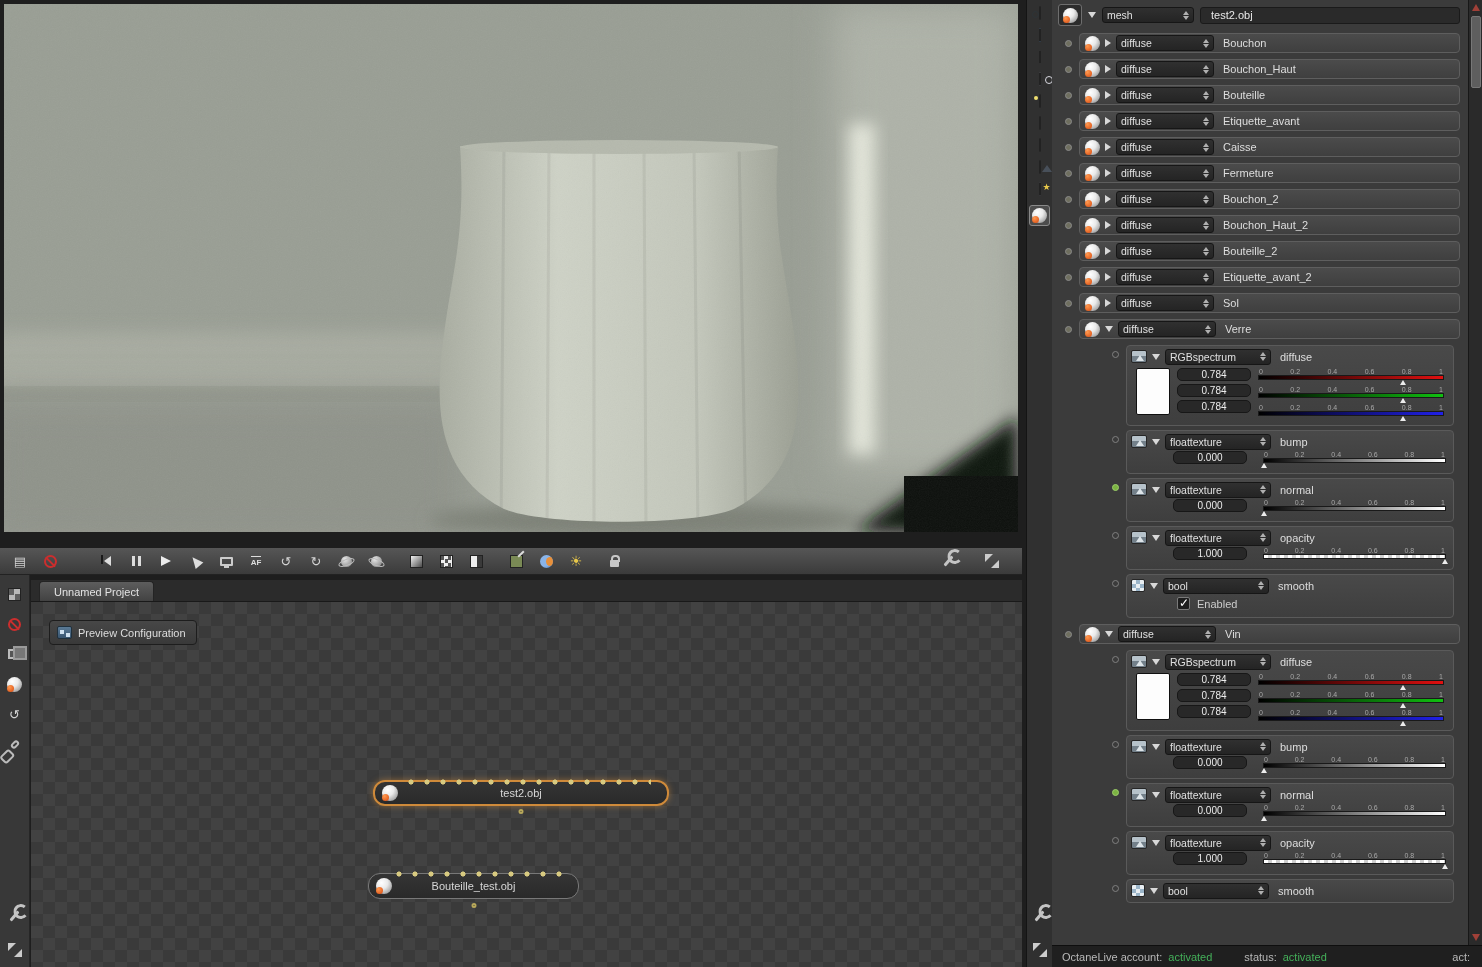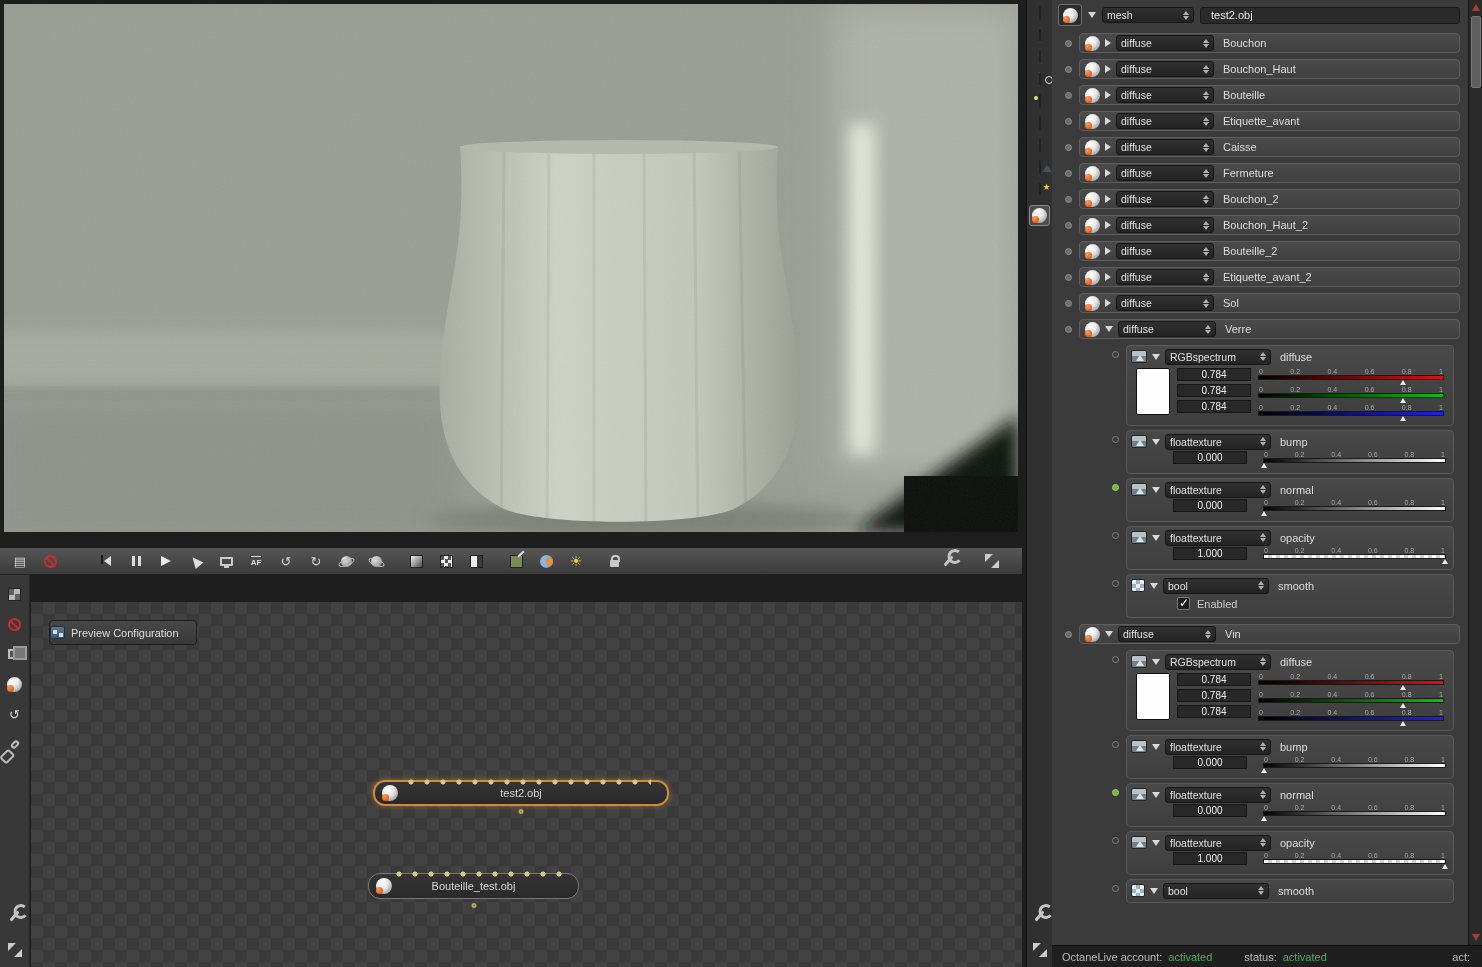--- a/index.html
+++ b/index.html
@@ -73,21 +73,21 @@
         background:radial-gradient(circle at 35% 30%,#ffffff 0%,#e9e9e9 40%,#a9a9a9 75%,#8a8a8a 100%);}
   .ball::after{content:"";position:absolute;left:0;bottom:0;width:7px;height:7px;border-radius:50%;
                background:radial-gradient(circle at 35% 30%,#ff9a50,#d84a10);}
 
   .tabbar{position:absolute;left:31px;top:580px;width:991px;height:22px;background:#2b2b2b;border-bottom:1px solid #191919;display:flex;align-items:flex-end;}
   .tab{height:20px;margin-left:8px;padding:0 14px;background:linear-gradient(#5d5d5d,#424242);
        border:1px solid #242424;border-bottom:none;border-radius:4px 4px 0 0;display:flex;align-items:center;color:#e2e2e2;}
   .canvas{position:absolute;left:31px;top:602px;width:991px;height:365px;
           background:conic-gradient(#424242 25%,#3a3a3a 0 50%,#424242 0 75%,#3a3a3a 0);background-size:24px 24px;}
   .pcfg{position:absolute;left:18px;top:18px;width:148px;height:25px;background:linear-gradient(#474747,#393939);
-        border:1px solid #1d1d1d;border-radius:4px;display:flex;align-items:center;gap:6px;padding:0 0;color:#ddd;}
+        border:1px solid #1d1d1d;border-radius:4px;display:flex;align-items:center;gap:6px;padding:0 7px;color:#ddd;}
   .pcicon{width:15px;height:13px;background:linear-gradient(#5a7a96,#3a5670);border:1px solid #20303c;border-radius:2px;position:relative;}
   .pcicon::after{content:"";position:absolute;left:2px;top:3px;width:4px;height:4px;background:#cfe0ee;box-shadow:6px 3px #cfe0ee;}
   .gnode{position:absolute;height:26px;background:linear-gradient(#343434,#2a2a2a);border:1px solid #787878;border-radius:12px;
          display:flex;align-items:center;justify-content:center;color:#d6d6d6;}
   .gnode.selected{border:2px solid #cf8a3a;box-shadow:0 0 6px rgba(210,140,60,.55);}
   .gnode .ball{position:absolute;left:7px;width:16px;height:16px;}
   .pins{position:absolute;left:28px;right:16px;top:-4px;height:8px;
         background-image:radial-gradient(circle,#d8ca80 2.4px,transparent 2.7px);background-size:16px 8px;background-repeat:repeat-x;}
   .outpin{position:absolute;left:50%;bottom:-10px;width:5px;height:5px;border:2px solid #b8a85a;border-radius:50%;
           transform:translateX(-50%);background:#2d2d2d;}
@@ -152,21 +152,21 @@
   .texicon::after{content:"";position:absolute;left:4px;bottom:1px;width:0;height:0;
                   border-left:4px solid transparent;border-right:4px solid transparent;border-bottom:6px solid #dde4e8;}
   .boolicon{width:14px;height:13px;border:1px solid #262626;border-radius:2px;flex:none;
             background:conic-gradient(#9ab4c8 25%,#e8eef2 0 50%,#9ab4c8 0 75%,#e8eef2 0);background-size:8px 8px;}
   .emicon{width:20px;height:15px;border:1px solid #262626;border-radius:2px;flex:none;
           background:conic-gradient(#6e6e6e 25%,#8c8c8c 0 50%,#6e6e6e 0 75%,#8c8c8c 0);background-size:10px 10px;}
   .pbody{display:flex;}
   .pbody.rgbb{gap:7px;padding:3px 3px 2px 5px;}
   .swatch{width:34px;height:47px;background:#fdfdfd;border:1px solid #101010;border-radius:2px;flex:none;}
   .vcol{display:flex;flex-direction:column;gap:3px;width:74px;flex:none;}
-  .vf{height:13px;background:#282828;border:1px solid #171717;border-radius:0;color:#ececec;font-size:10px;
+  .vf{height:13px;background:#282828;border:1px solid #171717;border-radius:5px;color:#ececec;font-size:10px;
       display:flex;align-items:center;justify-content:center;}
   .scol{flex:1;display:flex;flex-direction:column;gap:2px;padding-right:2px;}
   .ticks{display:flex;justify-content:space-between;font-size:7px;line-height:7px;color:#a8a8a8;padding:0 1px;}
   .bar{height:5px;border:1px solid #191919;position:relative;margin-bottom:4px;}
   .bar.red{background:linear-gradient(to right,#000,#e01010);}
   .bar.green{background:linear-gradient(to right,#000,#10c010);}
   .bar.blue{background:linear-gradient(to right,#000,#2020e8);}
   .bar.grayg{background:linear-gradient(to right,#000,#ffffff);}
   .bar.checker{background:conic-gradient(#cfcfcf 25%,#fff 0 50%,#cfcfcf 0 75%,#fff 0);background-size:8px 8px;}
   .mk{position:absolute;top:4px;width:0;height:0;border-left:3px solid transparent;border-right:3px solid transparent;
@@ -333,20 +333,25 @@
     <div class="strip-bottom">
       <div class="sicon">
           <span class="wrench"></span>
         </div>
       <div class="sicon">
           <span class="expand"></span>
         </div>
     </div>
   </div>
 
+  <div class="tabbar">
+    <div class="tab">
+        <span>Unnamed Project</span>
+      </div>
+  </div>
   <div class="canvas">
     <div class="pcfg">
       <span class="pcicon"></span>
       <span>Preview Configuration</span>
     </div>
     <div class="gnode selected" style="left:342px;top:178px;width:296px;">
       <span class="pins"></span>
       <span class="ball"></span>
       <span>test2.obj</span>
       <span class="outpin"></span>

